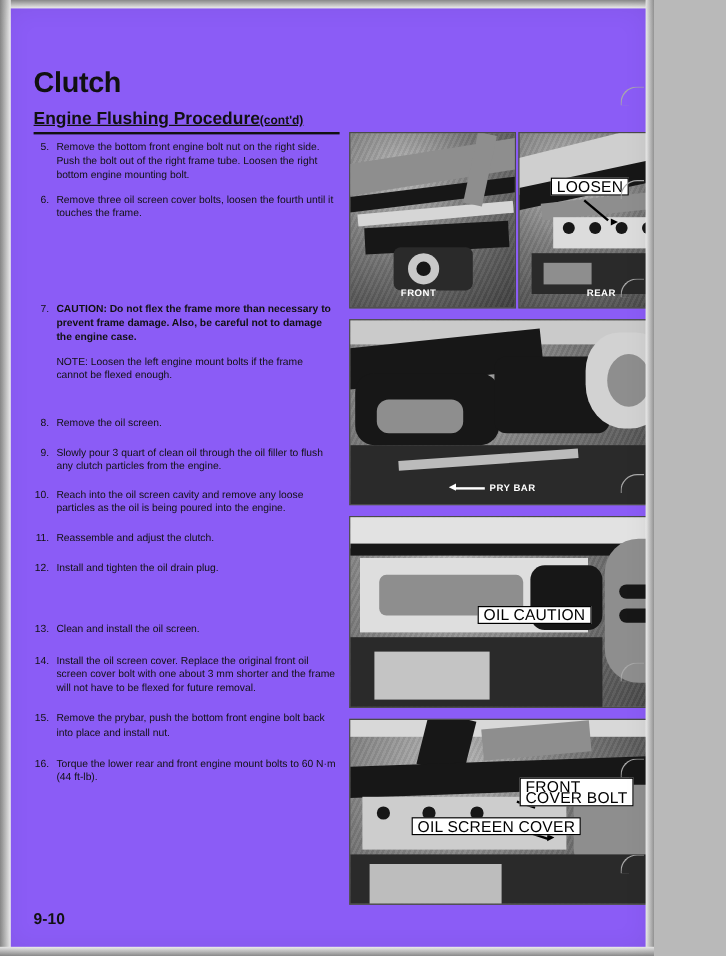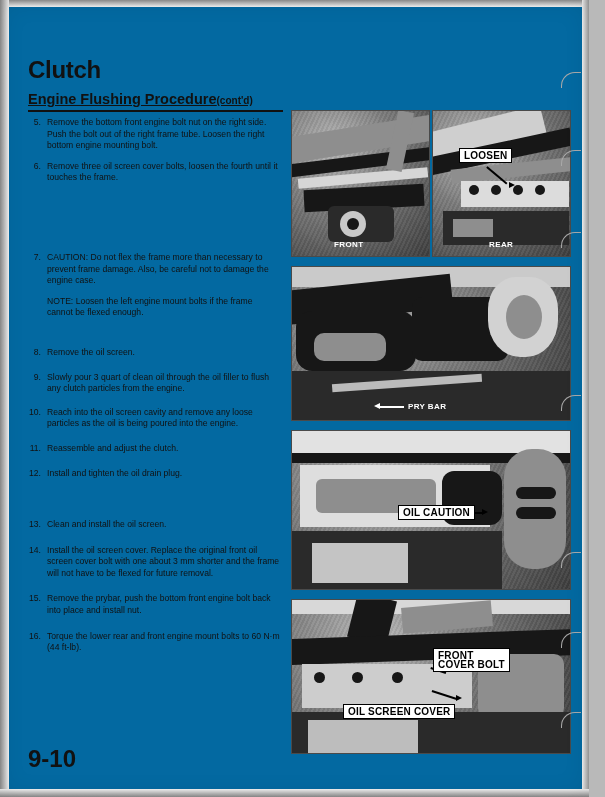--- a/index.html
+++ b/index.html
@@ -6,23 +6,23 @@
   html, body {
     margin: 0;
     padding: 0;
     background: #b9b9b9;
   }
   body {
     font-family: "Liberation Sans", sans-serif;
   }
   .page {
     position: relative;
-    width: 589px;
+    width: 545px;
     height: 797px;
-    background: #0369a1;
+    background: #8b5cf6;
     overflow: hidden;
     padding-left: 38px;
   }
   
   .page::before {
     content: "";
     position: absolute;
     inset: 0;
     box-shadow: inset 0 0 26px rgba(0,0,0,0.10);
     pointer-events: none;
@@ -119,21 +119,21 @@
     width: 19px;
     flex: 0 0 19px;
     text-align: right;
     padding-right: 6px;
   }
   .step .body {
     flex: 1 1 auto;
   }
   .step .body p { margin: 0; }
   .step .body p + p { margin-top: 9px; }
-  .lead { font-weight: normal; }
+  .lead { font-weight: bold; }
 
   
   .photo {
     position: absolute;
     background: #6f6f6f;
     overflow: hidden;
     border: 1px solid #4a4a4a;
   }
   .ph-grain {
     position: absolute;
@@ -148,22 +148,22 @@
   }
   .blob.light { background: #d6d6d6; }
   .blob.mid { background: #8e8e8e; }
   .blob.dark { background: #171717; }
 
   .callout {
     position: absolute;
     background: #ffffff;
     border: 1.2px solid #000;
     color: #000;
-    font-size: 10px;
-    font-weight: bold;
+    font-size: 13px;
+    font-weight: normal;
     letter-spacing: 0.2px;
     padding: 1.5px 4px 2px 4px;
     line-height: 9px;
     white-space: pre-line;
     z-index: 6;
   }
   .lbl-plain {
     position: absolute;
     color: #fff;
     font-size: 8px;
@@ -185,21 +185,21 @@
     border-bottom: 3.2px solid transparent;
     z-index: 5;
   }
   .arrow.left-white { border-right: 6px solid #fff; }
   .arrow.right-dark { border-left: 6px solid #000; }
 
   .page-num {
     position: absolute;
     left: 28px;
     bottom: 24px;
-    font-size: 24px;
+    font-size: 13px;
     font-weight: bold;
     color: #111;
   }
 </style>
 </head>
 <body>
 
 <div class="page">
 
   <div class="scan-edge-top"></div>
@@ -386,19 +386,19 @@
     <div class="blob dark" style="left:22px; top:72px; width:11px; height:11px; border-radius:50%;"></div>
     <div class="blob dark" style="left:60px; top:72px; width:11px; height:11px; border-radius:50%;"></div>
     <div class="blob dark" style="left:100px; top:72px; width:11px; height:11px; border-radius:50%;"></div>
     <div class="blob mid" style="left:186px; top:54px; width:86px; height:64px; border-radius:10px;"></div>
     <div class="blob" style="left:-10px; top:112px; width:300px; height:50px;"></div>
     <div class="blob light" style="left:16px; top:120px; width:110px; height:34px; background:#bdbdbd;"></div>
   </div>
   <div class="callout" style="left:433px; top:648px; line-height:9.4px;">FRONT
 COVER BOLT</div>
   <div class="leader dark" style="left:430px; top:672px; width:16px; transform:rotate(18deg); transform-origin:right center;"></div>
-  <div class="callout" style="left:343px; top:681px;margin-top:23px;">OIL SCREEN COVER</div>
+  <div class="callout" style="left:343px; top:681px;">OIL SCREEN COVER</div>
   <div class="leader dark" style="left:432px; top:690px; width:26px; transform:rotate(18deg); transform-origin:left center;"></div>
   <div class="arrow right-dark" style="left:456px; top:695px;"></div>
 
   <div class="page-num">9-10</div>
 
 </div>
 
 </body></html>

